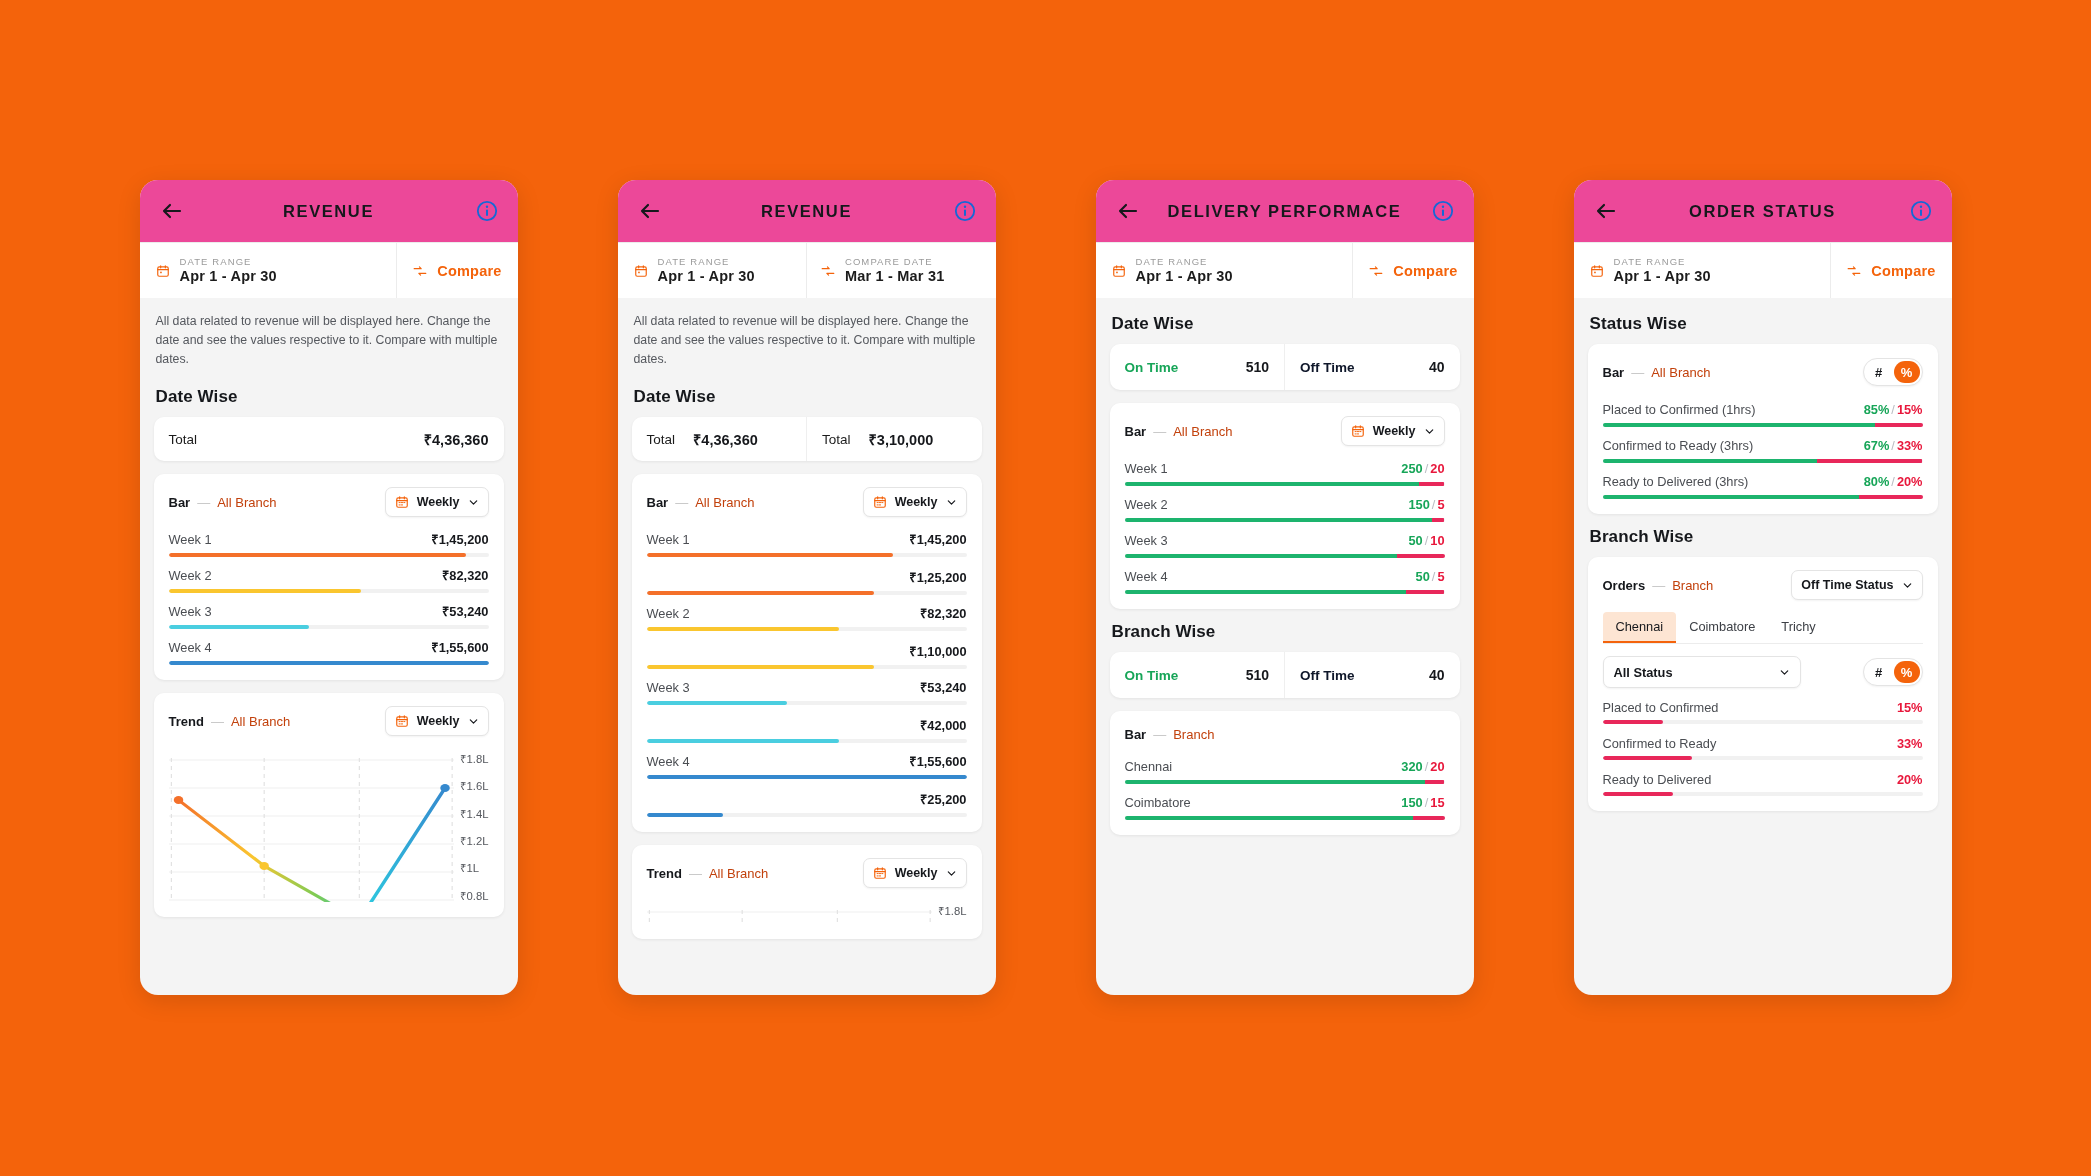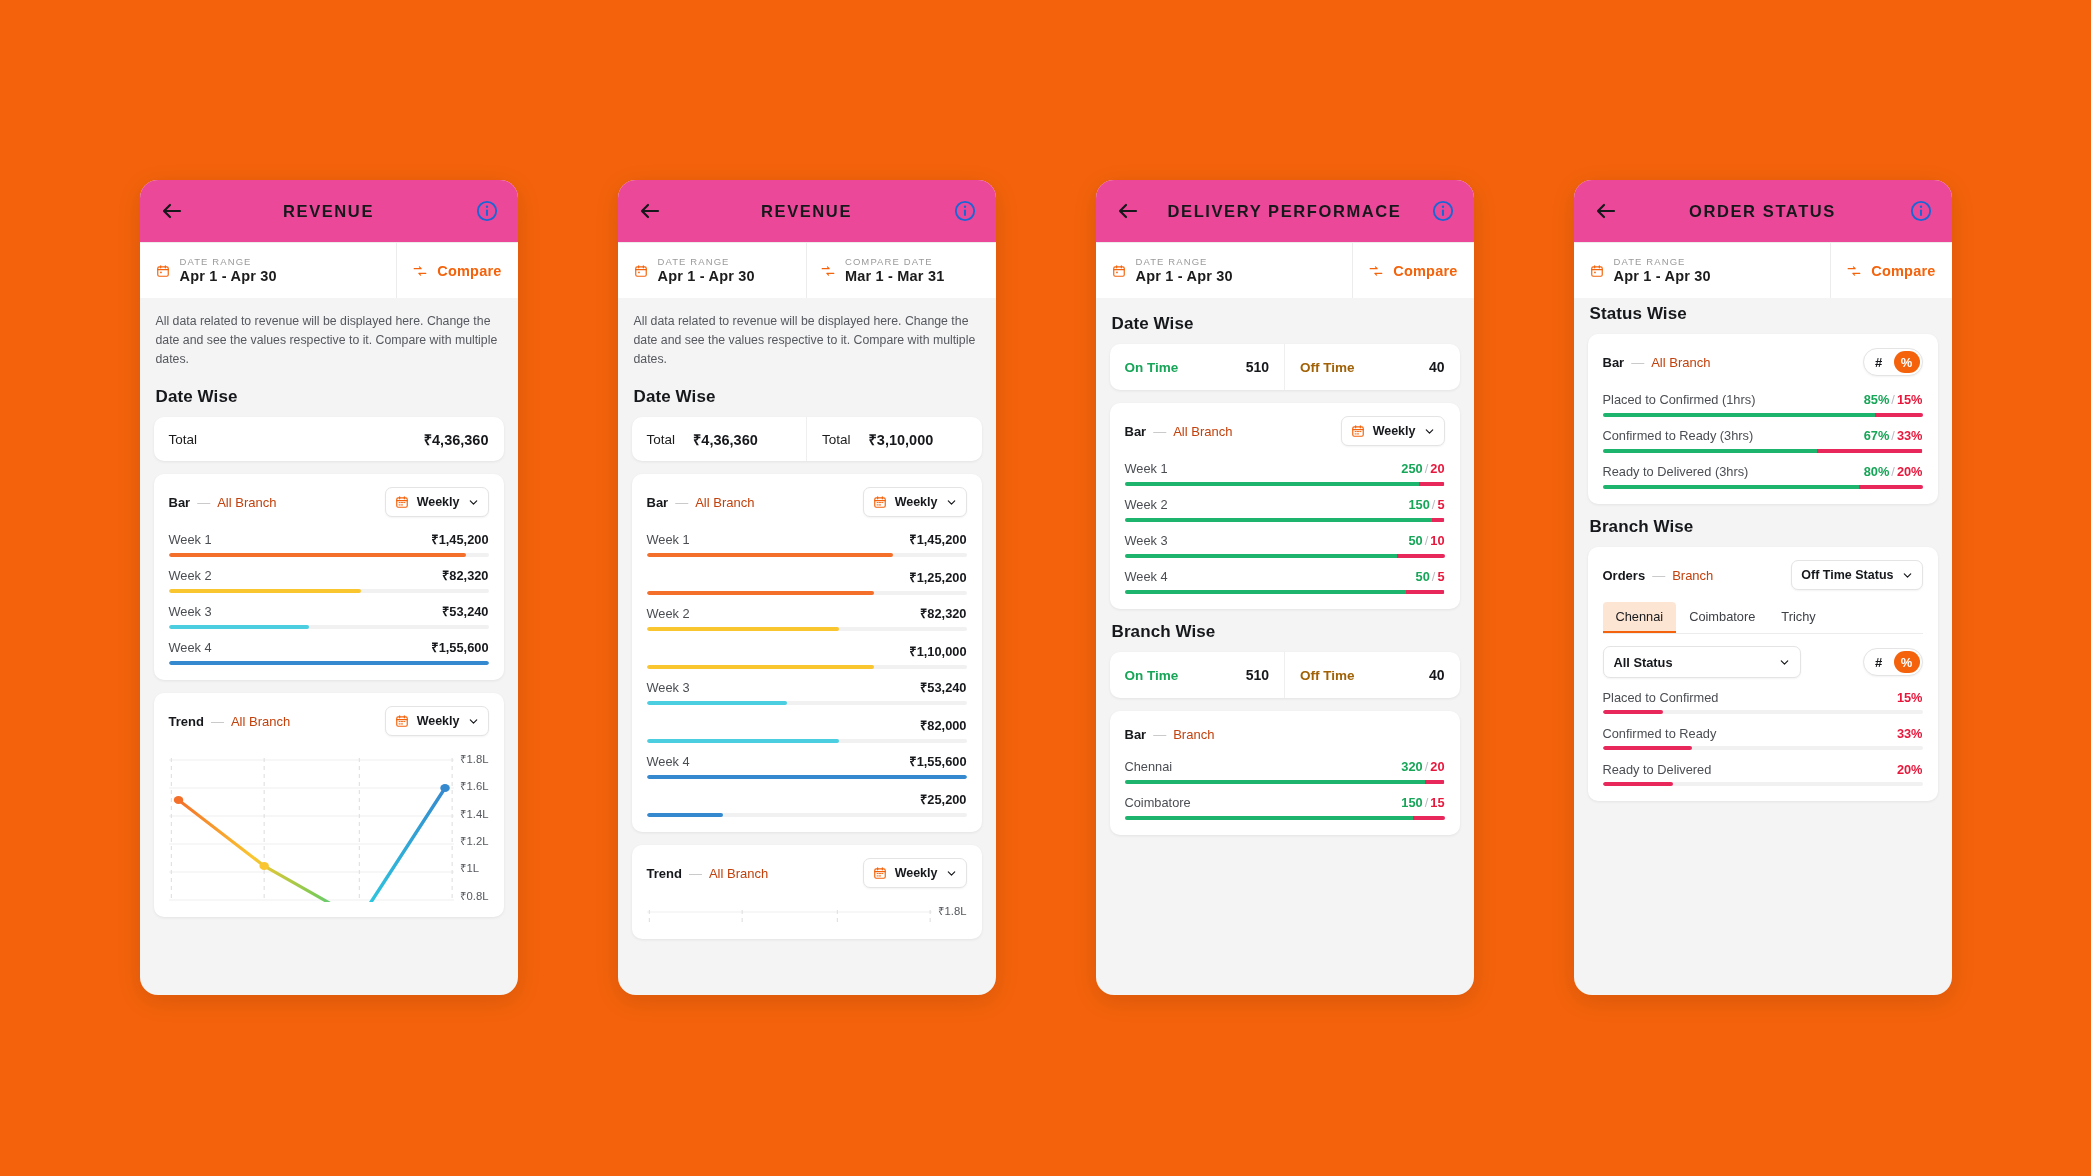--- a/index.html
+++ b/index.html
@@ -111,21 +111,21 @@
   .total-lbl { font-size: 13.5px; color: #1C1C1C; font-weight: 500; }
   .total-val { font-size: 14.5px; color: #16181C; font-weight: 700; }
   .total-cell.dual { justify-content: flex-start; gap: 18px; }
 
   
   .split-row { display:flex; height: 46px; }
   .split-cell { flex:1; display:flex; align-items:center; justify-content:space-between; padding: 0 15px;}
   .split-cell + .split-cell { border-left: 1px solid #EFEFEF; }
   .split-lbl { font-size: 13.5px; font-weight: 700; }
   .split-lbl.on { color: #17A558; }
-  .split-lbl.off { color: #a16207; }
+  .split-lbl.off { color: #0f172a; }
   .split-val { font-size: 14px; font-weight: 700; color: #16181C; }
 
   .card-pad { padding: 13px 15px 15px 15px; }
   .card-head {
     display: flex;
     align-items: center;
     justify-content: space-between;
     margin-bottom: 4px;
     min-height: 30px;
   }
@@ -519,21 +519,21 @@
             <div class="bar-top">
               <span class="bar-name">Week 3</span>
               <span class="bar-val">₹53,240</span>
             </div>
             <div class="track">
                 <div class="fill" style="width:44%;background:#4ACEE0"></div>
               </div>
             <div class="sub-row">
               <div class="bar-top">
                   <span class="bar-name"></span>
-                <span class="bar-val">₹82,000</span>
+                <span class="bar-val">₹42,000</span>
                 </div>
               <div class="track striped">
                   <div class="fill" style="width:60%;background:#4ACEE0"></div>
                 </div>
             </div>
           </div>
 
           <div class="bar-item">
             <div class="bar-top">
               <span class="bar-name">Week 4</span>
@@ -785,21 +785,21 @@
       </div>
       <div class="cell cmp">
         <svg class="cal-ic" viewBox="0 0 24 24" fill="none" stroke="#F4630B" stroke-width="2" stroke-linecap="round" stroke-linejoin="round">
             <path d="M2 8h12l-3-3M22 16H10l3 3"></path>
           </svg>
         <span class="cmp-label">Compare</span>
       </div>
     </div>
 
     <div class="scroll">
-      <div class="section-title" style="margin-top:6px">Status Wise</div>
+      <div class="section-title" style="margin-top:16px">Status Wise</div>
 
       <div class="card">
         <div class="card-pad">
           <div class="card-head">
             <div class="ch-left">
               <span class="ch-bold">Bar</span>
               <span class="ch-dash">—</span>
               <span class="ch-muted">All Branch</span>
             </div>
             <div class="toggle">

